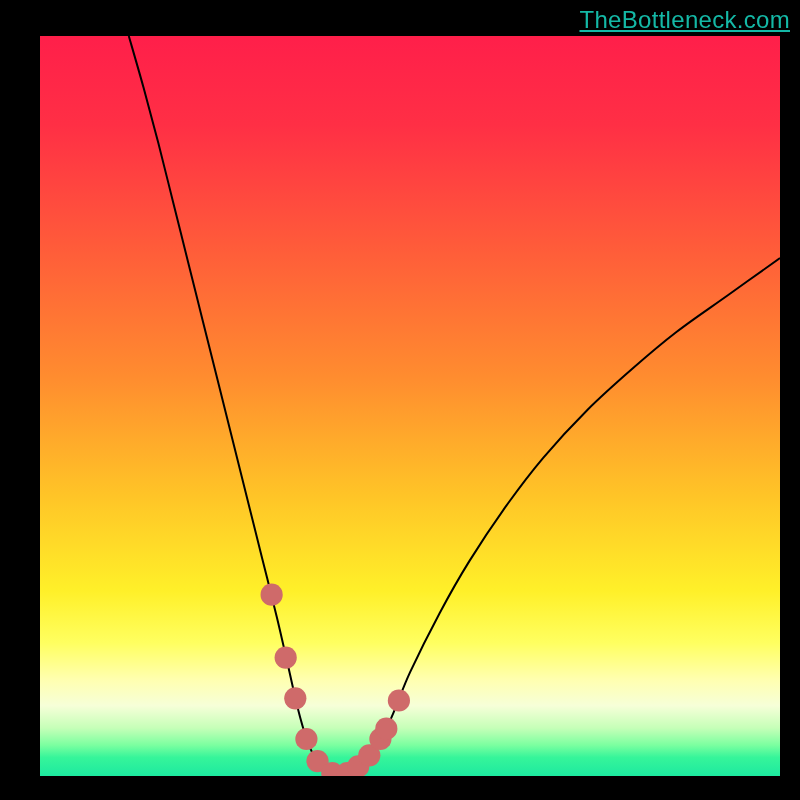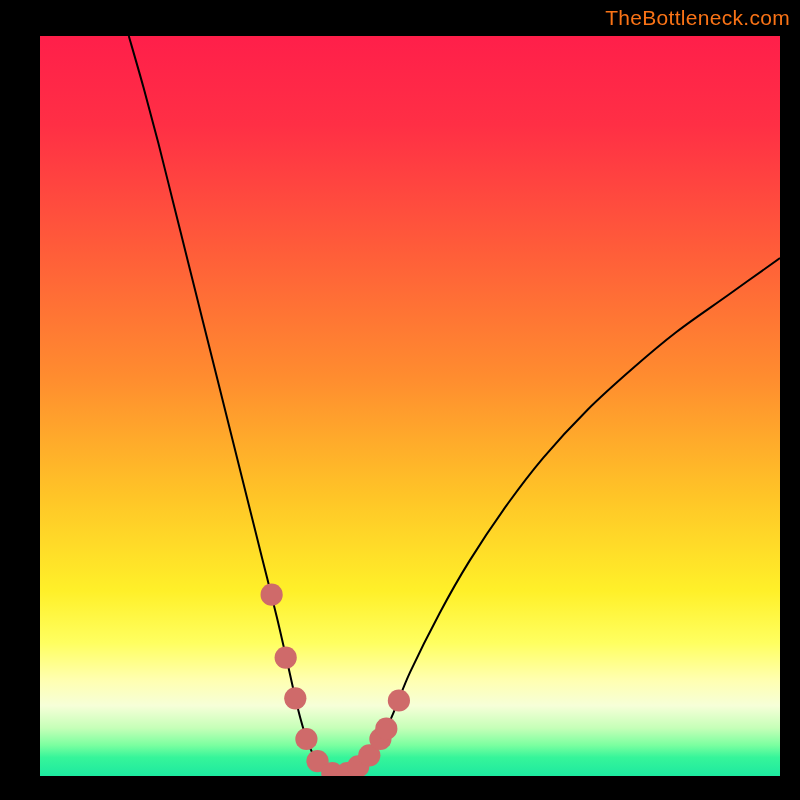--- a/index.html
+++ b/index.html
@@ -13,24 +13,25 @@
   .frame {
     position: relative;
     width: 800px;
     height: 800px;
     background: #000;
   }
   .watermark {
     position: absolute;
     top: 6px;
     right: 10px;
-    color: #f97316;
-    font-size: 21px;
+    color: #14b8a6;
+    font-size: 24px;
     font-weight: 500;
     letter-spacing: 0.3px;
+    text-decoration: underline;
   }
   .plot {
     position: absolute;
     left: 40px;
     top: 36px;
     width: 740px;
     height: 740px;
     overflow: hidden;
   }
   .gradient {

